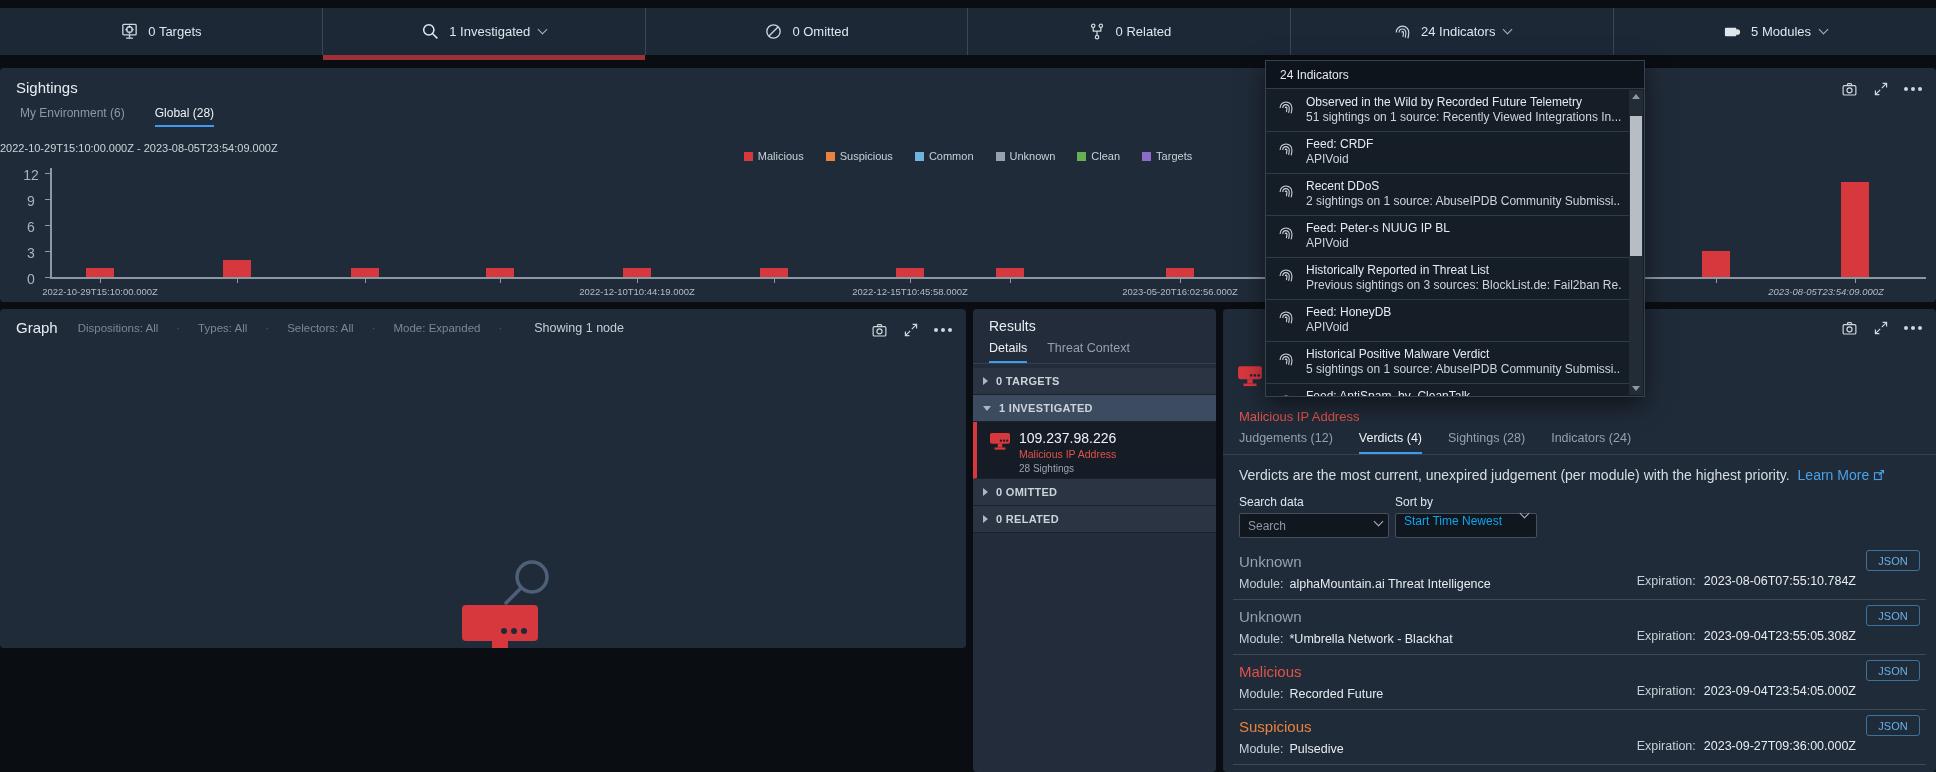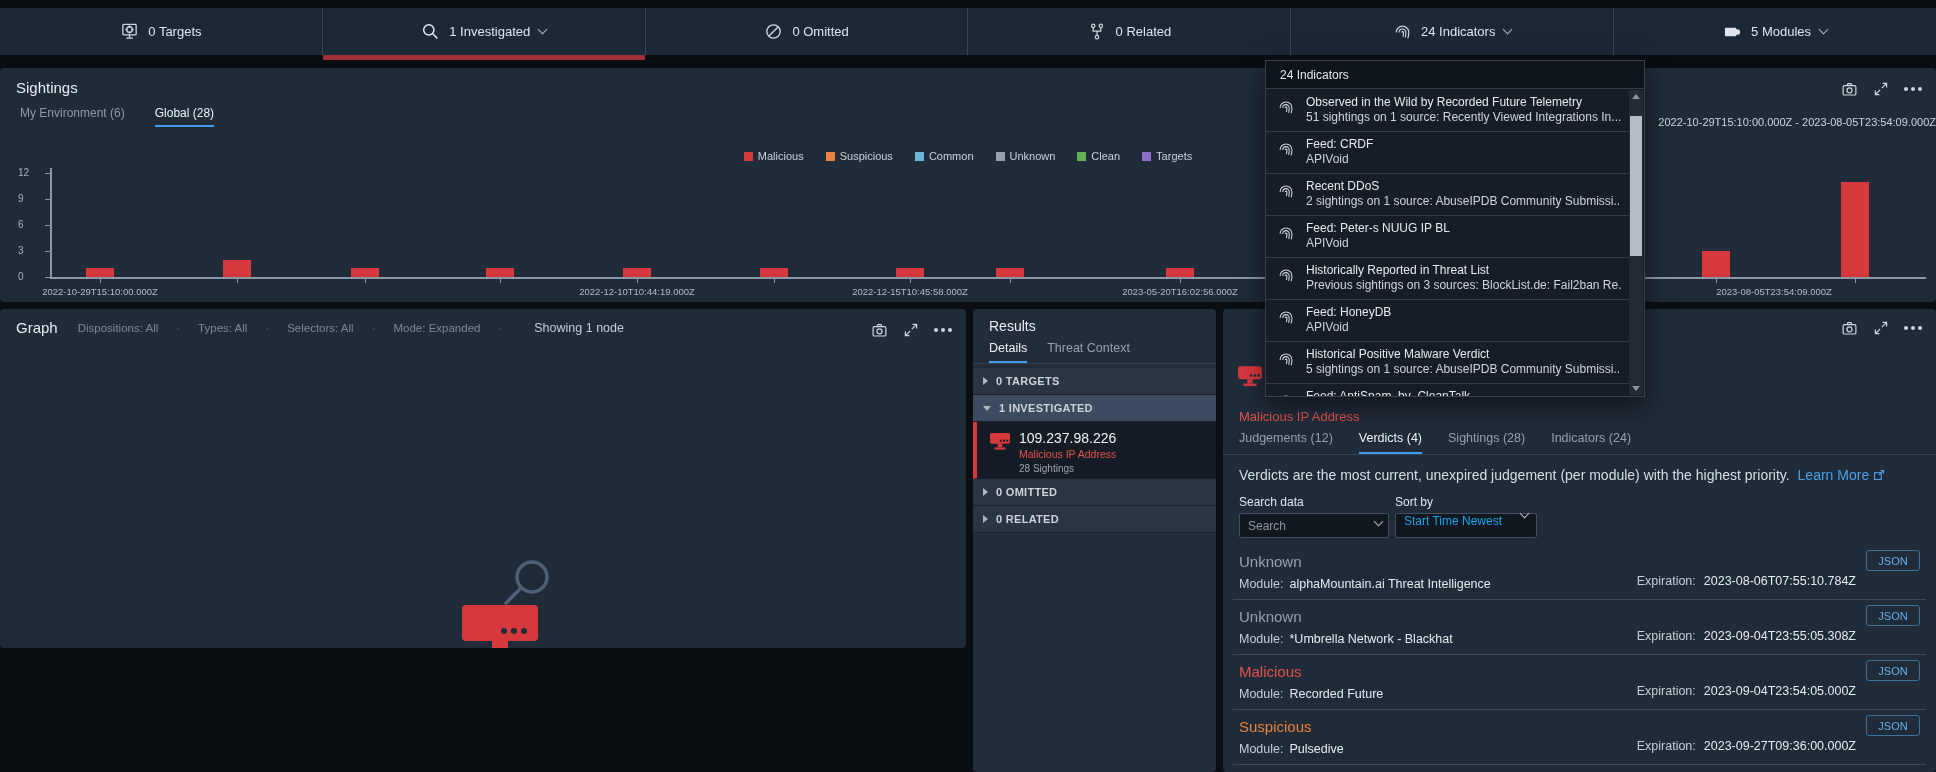--- a/index.html
+++ b/index.html
@@ -26,28 +26,28 @@
   .dots3 { display:flex; gap:3px; }
   .dots3 i { width:4px; height:4px; border-radius:50%; background:#cfd6dd; }
 
   
   #sightings { left:0; top:68px; width:1936px; height:234px; }
   .s-title { position:absolute; left:16px; top:11px; font-size:15px; color:#e8edf2; }
   #sightings .panel-icons { right:14px; top:12px; }
   .s-tabs { position:absolute; left:20px; top:38px; display:flex; gap:30px; }
   .s-tab { font-size:12px; color:#8e99a6; padding-bottom:5px; cursor:pointer; }
   .s-tab.active { color:#eef2f6; border-bottom:2px solid #3f9bf0; }
-  .c-title { position:absolute; left:0; right:0; top:48px; text-align:right;
+  .c-title { position:absolute; left:0; right:0; top:74px; text-align:left;
              font-size:11px; color:#ccd4db; }
   .c-legend { position:absolute; left:0; right:0; top:82px; display:flex; gap:22px;
               justify-content:center; align-items:center; }
   .leg-item { display:flex; align-items:center; gap:5px; font-size:11px; color:#c8d0d8; }
   .leg-swatch { width:9px; height:9px; }
   #chart-plot { position:absolute; inset:0; }
-  .y-lbl { position:absolute; width:26px; text-align:left; font-size:10px; color:#aab3bc; }
+  .y-lbl { position:absolute; width:26px; text-align:center; font-size:14px; color:#aab3bc; }
   .gridline { position:absolute; background:#8d98a5; }
   .bar { position:absolute; }
   .x-lbl { position:absolute; text-align:center; font-size:9.5px; color:#b3bcc5; width:180px; }
 
   
   #graph { left:0; top:309px; width:966px; height:339px; }
   .g-header { position:absolute; left:16px; top:10px; display:flex; align-items:center; }
   .g-title { font-size:15px; color:#e8edf2; margin-right:20px; }
   .g-filter { font-size:11.5px; color:#7c8794; margin-right:18px; }
   .g-filter:not(:last-of-type)::after { content:"·"; color:#4c5a69; margin-left:18px; }
@@ -295,21 +295,21 @@
         <div class="x-lbl" style="left: 820px; top: 218px;">2022-12-15T10:45:58.000Z</div>
         <div class="bar" style="left: 996px; top: 200px; width: 28px; height: 9px; background: rgb(214, 56, 62);"></div>
         <div class="gridline" style="left: 1010px; top: 211px; width: 1px; height: 4px;"></div>
         <div class="bar" style="left: 1166px; top: 200px; width: 28px; height: 9px; background: rgb(214, 56, 62);"></div>
         <div class="gridline" style="left: 1180px; top: 211px; width: 1px; height: 4px;"></div>
         <div class="x-lbl" style="left: 1090px; top: 218px;">2023-05-20T16:02:56.000Z</div>
         <div class="bar" style="left: 1702px; top: 183px; width: 28px; height: 26px; background: rgb(214, 56, 62);"></div>
         <div class="gridline" style="left: 1716px; top: 211px; width: 1px; height: 4px;"></div>
         <div class="bar" style="left: 1841px; top: 114px; width: 28px; height: 95px; background: rgb(214, 56, 62);"></div>
         <div class="gridline" style="left: 1855px; top: 211px; width: 1px; height: 4px;"></div>
-        <div class="x-lbl" style="left: 1684px; top: 218px;">2023-08-05T23:54:09.000Z</div>
+        <div class="x-lbl" style="left: 1736px; top: 218px; font-style: italic;">2023-08-05T23:54:09.000Z</div>
       </div>
   </section>
 
   <section class="panel" id="graph">
     <div class="g-header">
       <span class="g-title">Graph</span>
       <span class="g-filter">Dispositions: All</span>
       <span class="g-filter">Types: All</span>
       <span class="g-filter">Selectors: All</span>
       <span class="g-filter">Mode: Expanded</span>

